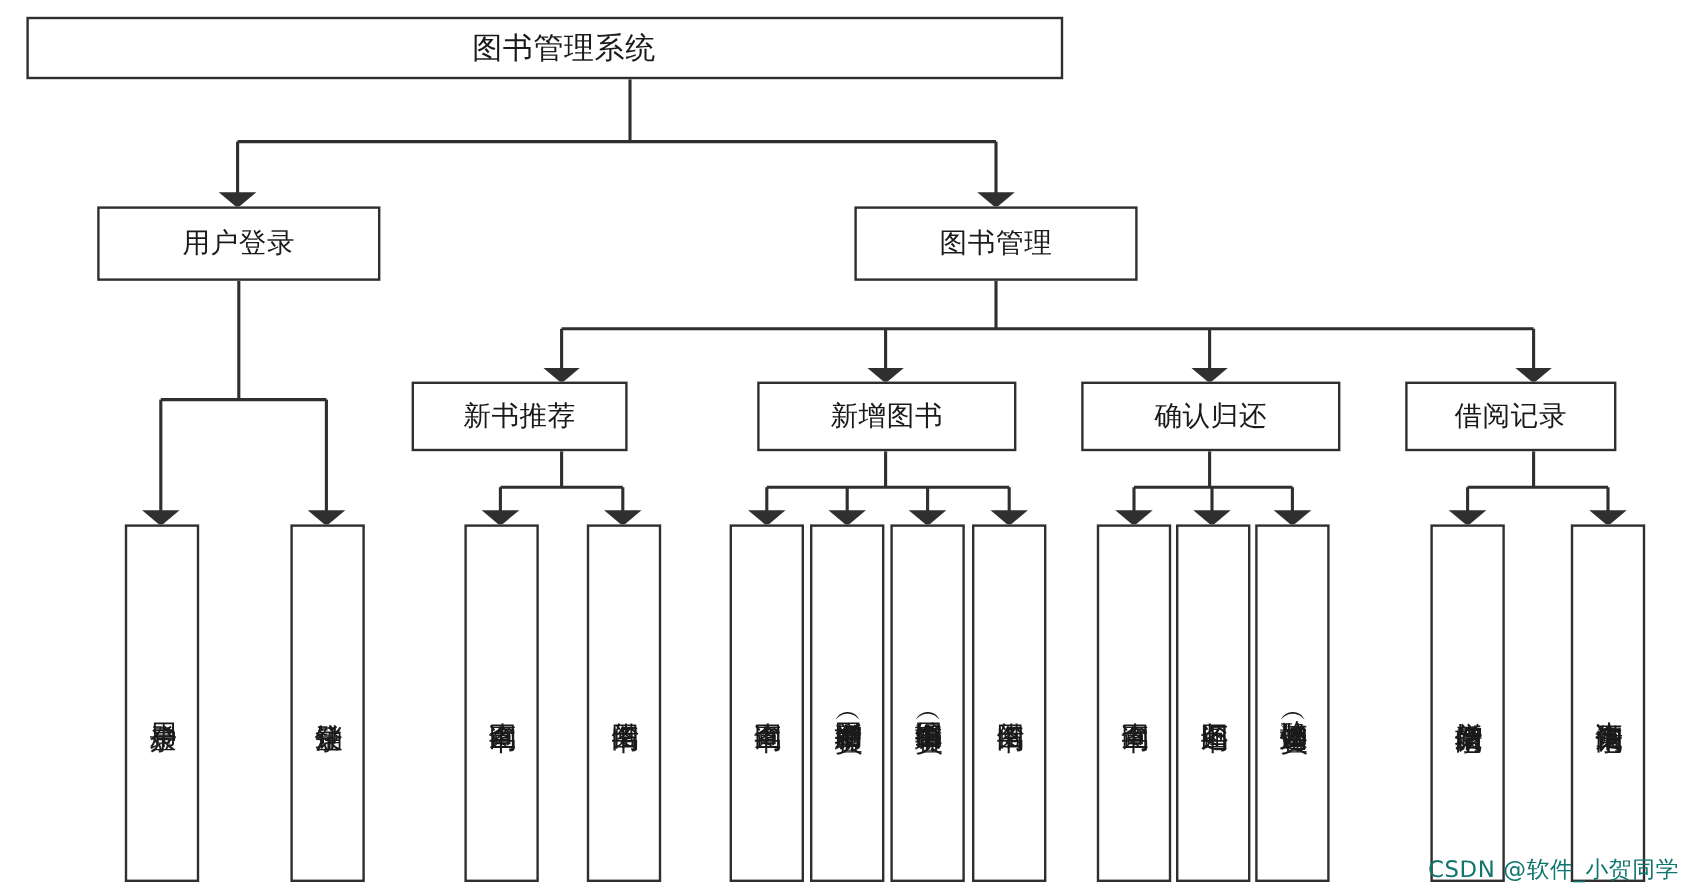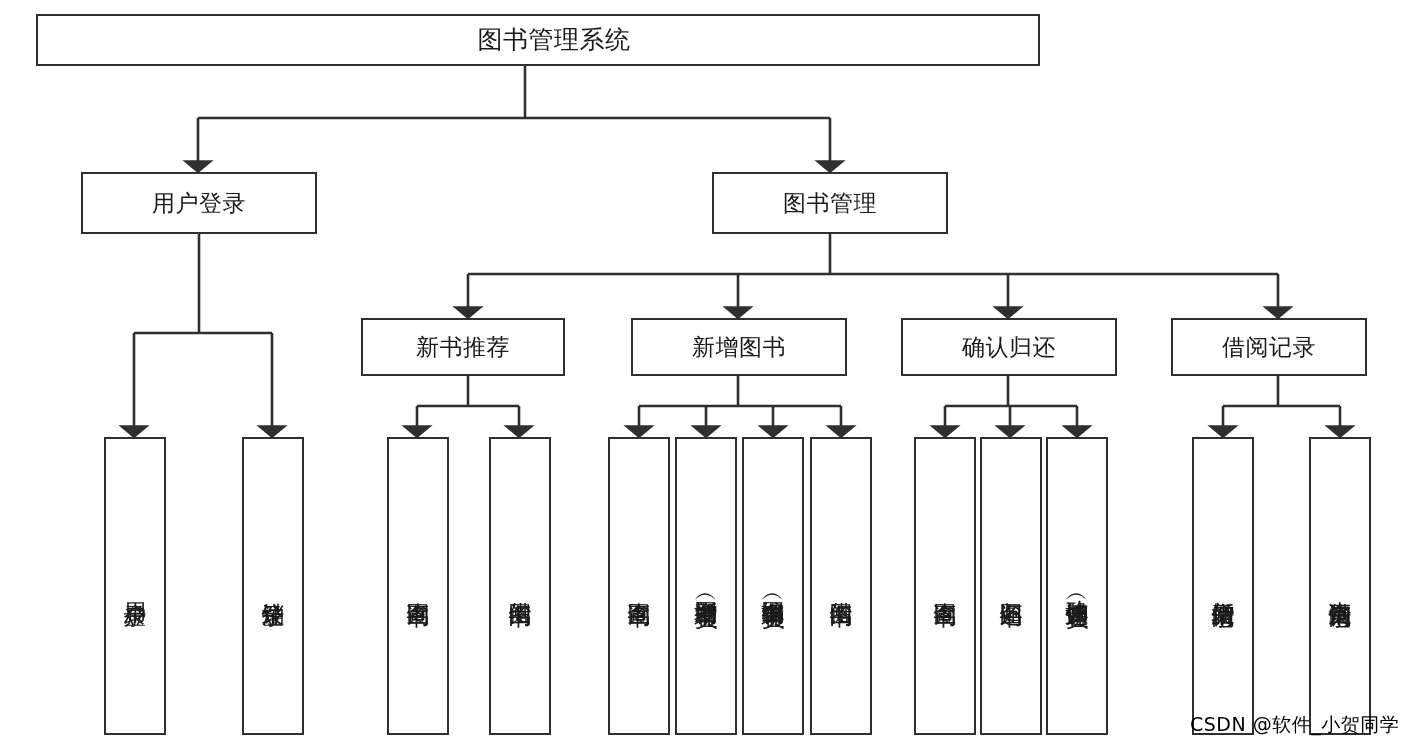--- a/index.html
+++ b/index.html
@@ -54,21 +54,21 @@
     writing-mode: vertical-rl;
     text-orientation: upright;
     display: block;
     max-height: 100%;
   }
   .node.root {
     font-size: 25px;
   }
   .watermark {
     position: absolute;
-    color: #000000;
+    color: #0f766e;
     font-size: 19px;
     letter-spacing: 0.5px;
     white-space: nowrap;
     user-select: none;
   }
 </style>
 </head>
 <body>
 
 <div id="canvas">
@@ -117,41 +117,41 @@
       <path d="M1010,406 L1010,431" marker-end="url(#arrow)"></path>
       <path d="M1077,406 L1077,431" marker-end="url(#arrow)"></path>
 
       <path d="M1278,376 L1278,406"></path>
       <path d="M1223,406 L1340,406"></path>
       <path d="M1223,406 L1223,431" marker-end="url(#arrow)"></path>
       <path d="M1340,406 L1340,431" marker-end="url(#arrow)"></path>
     </g>
   </svg>
 
-  <div class="node horiz root" style="left:36px; top:14px; width:1004px; height:52px;padding-left:32px;">
+  <div class="node horiz root" style="left:22px; top:14px; width:864px; height:52px;padding-left:32px;">
     <span class="label">图书管理系统</span>
   </div>
 
   <div class="node horiz" style="left:81px; top:172px; width:236px; height:62px;">
     <span class="label">用户登录</span>
   </div>
   <div class="node horiz" style="left:712px; top:172px; width:236px; height:62px;align-items:center;">
     <span class="label">图书管理</span>
   </div>
 
-  <div class="node horiz" style="left:361px; top:318px; width:204px; height:58px;">
+  <div class="node horiz" style="left:343px; top:318px; width:180px; height:58px;">
     <span class="label">新书推荐</span>
   </div>
   <div class="node horiz" style="left:631px; top:318px; width:216px; height:58px;">
     <span class="label">新增图书</span>
   </div>
   <div class="node horiz" style="left:901px; top:318px; width:216px; height:58px;">
     <span class="label">确认归还</span>
   </div>
-  <div class="node horiz" style="left:1171px; top:318px; width:196px; height:58px;">
+  <div class="node horiz" style="left:1171px; top:318px; width:176px; height:58px;">
     <span class="label">借阅记录</span>
   </div>
 
   <div class="node vert" style="left:104px; top:437px; width:62px; height:298px;">
     <span class="label">用户登录</span>
   </div>
   <div class="node vert" style="left:242px; top:437px; width:62px; height:298px;">
     <span class="label">注销登录</span>
   </div>
 

